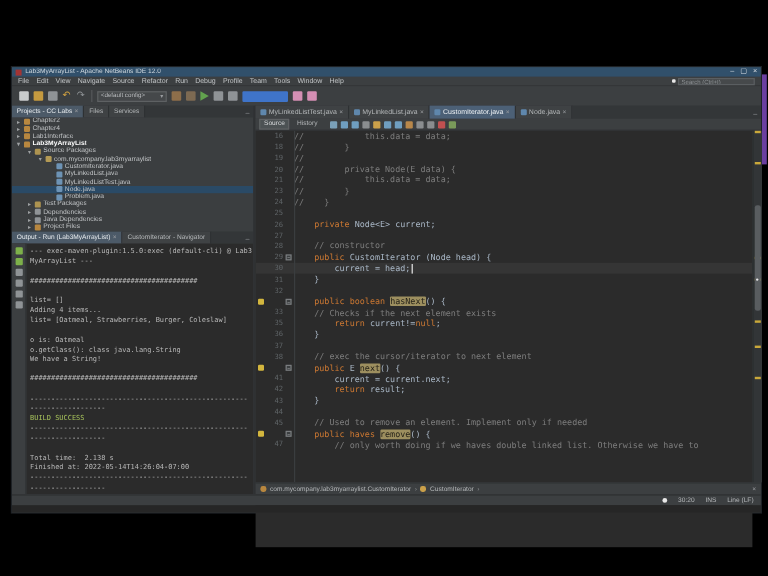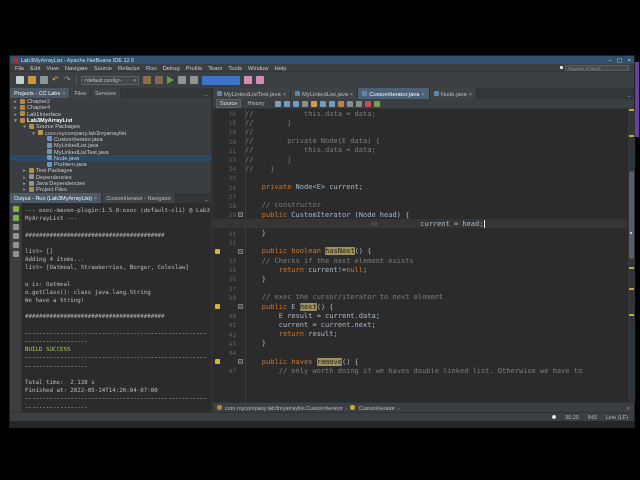--- a/index.html
+++ b/index.html
@@ -56,21 +56,21 @@
   .etab.active{background:#4c6076;color:#eef2f5;}
   .etab .ficon{width:5px;height:5px;background:#5f87ad;border-radius:1px;}
   .etab .x{color:#9a9da0;font-size:5.5px;}
   #etoolbar{background:#3c3f41;border-bottom:1px solid #313436;display:flex;align-items:center;gap:3px;padding:0 3px;box-sizing:border-box;}
   .src-btn{font-size:5.5px;color:#d7dadc;background:#4c5254;border:1px solid #5e6163;padding:0 3px;line-height:7px;}
   .hist-btn{font-size:5.5px;color:#b5b8ba;padding:0 3px;line-height:7px;}
   .et-ic{width:6px;height:6px;border-radius:1px;}
 
   #code{background:#2b2b2b;overflow:hidden;}
   .crow{display:flex;align-items:center;height:9.2px;position:relative;}
-  .crow.caret-line{background:#353535;justify-content:center;}
+  .crow.caret-line{background:#353535;}
   .g-ic{width:9px;flex:none;display:flex;align-items:center;justify-content:center;}
   .warn-dot{width:5px;height:5px;background:#d3b63e;border-radius:1px;}
   .g-num{width:14px;flex:none;text-align:right;color:#5f6467;font-size:6px;font-family:"DejaVu Sans Mono",monospace;}
   .g-fold{width:9px;flex:none;display:flex;align-items:center;justify-content:center;}
   .fold-box{width:5px;height:5px;border:1px solid #7a7d7f;background:#3c3f41;color:#c5c8ca;font-size:4px;line-height:4px;text-align:center;box-sizing:border-box;}
   .ctext{font-family:"DejaVu Sans Mono",monospace;font-size:7px;white-space:pre;color:#a9b7c6;}
   .tk-c{color:#7d7d7d;} .tk-k{color:#cc7832;} .tk-p{color:#a9b7c6;}
   .tk-h{background:#9d8f5f;color:#221f16;border-radius:1px;}
   #caret{width:1px;height:8px;background:#e8e8e8;}
   #gutter-line{width:1px;background:#3a3d3f;}
@@ -338,21 +338,21 @@
         <div class="et-ic" style="background: rgb(111, 158, 192);"></div>
         <div class="et-ic" style="background: rgb(111, 158, 192);"></div>
         <div class="et-ic" style="background: rgb(184, 135, 74);"></div>
         <div class="et-ic" style="background: rgb(138, 141, 143);"></div>
         <div class="et-ic" style="background: rgb(138, 141, 143);"></div>
         <div class="et-ic" style="background: rgb(192, 80, 80);"></div>
         <div class="et-ic" style="background: rgb(122, 154, 90);"></div>
       </span>
   </div>
 
-  <div class="abs" id="code" style="left:213px;top:109px;width:414px;height:293px;">
+  <div class="abs" id="code" style="left:213px;top:109px;width:414px;height:347px;">
       <div class="crow">
         <span class="g-ic"></span>
         <span class="g-num">16</span>
         <span class="g-fold"></span>
         <span class="ctext"><span class="tk-c">//            this.data = data;</span></span>
       </div>
       <div class="crow">
         <span class="g-ic"></span>
         <span class="g-num">18</span>
         <span class="g-fold"></span>
@@ -484,26 +484,20 @@
           <span class="warn-dot"></span>
         </span>
         <span class="g-num"></span>
         <span class="g-fold">
           <span class="fold-box">−</span>
         </span>
         <span class="ctext"><span class="tk-p">    </span><span class="tk-k">public</span><span class="tk-p"> E </span><span class="tk-h">next</span><span class="tk-p">() {</span></span>
       </div>
       <div class="crow">
         <span class="g-ic"></span>
-        <span class="g-num">40</span>
-        <span class="g-fold"></span>
-        <span class="ctext"><span class="tk-p">        E result = current.data;</span></span>
-      </div>
-      <div class="crow">
-        <span class="g-ic"></span>
         <span class="g-num">41</span>
         <span class="g-fold"></span>
         <span class="ctext"><span class="tk-p">        current = current.next;</span></span>
       </div>
       <div class="crow">
         <span class="g-ic"></span>
         <span class="g-num">42</span>
         <span class="g-fold"></span>
         <span class="ctext"><span class="tk-p">        </span><span class="tk-k">return</span><span class="tk-p"> result;</span></span>
       </div>
@@ -511,20 +505,26 @@
         <span class="g-ic"></span>
         <span class="g-num">43</span>
         <span class="g-fold"></span>
         <span class="ctext"><span class="tk-p">    }</span></span>
       </div>
       <div class="crow">
         <span class="g-ic"></span>
         <span class="g-num">44</span>
         <span class="g-fold"></span>
         <span class="ctext"></span>
+      </div>
+      <div class="crow">
+        <span class="g-ic"></span>
+        <span class="g-num">45</span>
+        <span class="g-fold"></span>
+        <span class="ctext"><span class="tk-c">    // Used to remove an element. Implement only if needed</span></span>
       </div>
       <div class="crow">
         <span class="g-ic">
           <span class="warn-dot"></span>
         </span>
         <span class="g-num"></span>
         <span class="g-fold">
           <span class="fold-box">−</span>
         </span>
         <span class="ctext"><span class="tk-p">    </span><span class="tk-k">public</span><span class="tk-p"> </span><span class="tk-k">haves</span><span class="tk-p"> </span><span class="tk-h">remove</span><span class="tk-p">() {</span></span>

